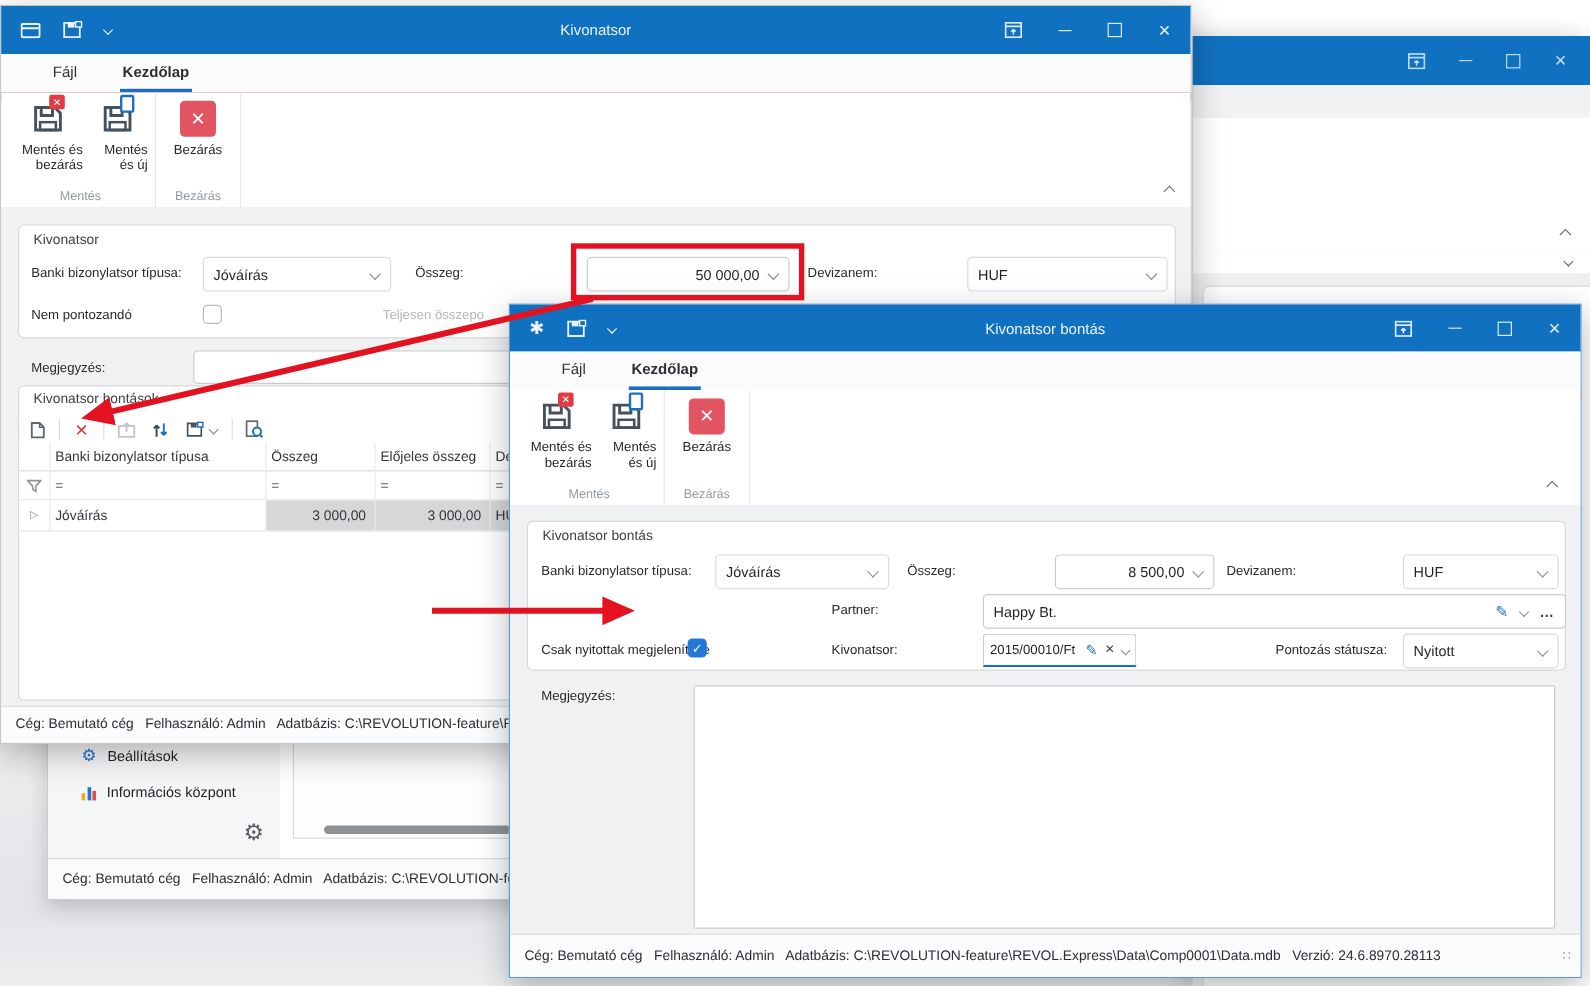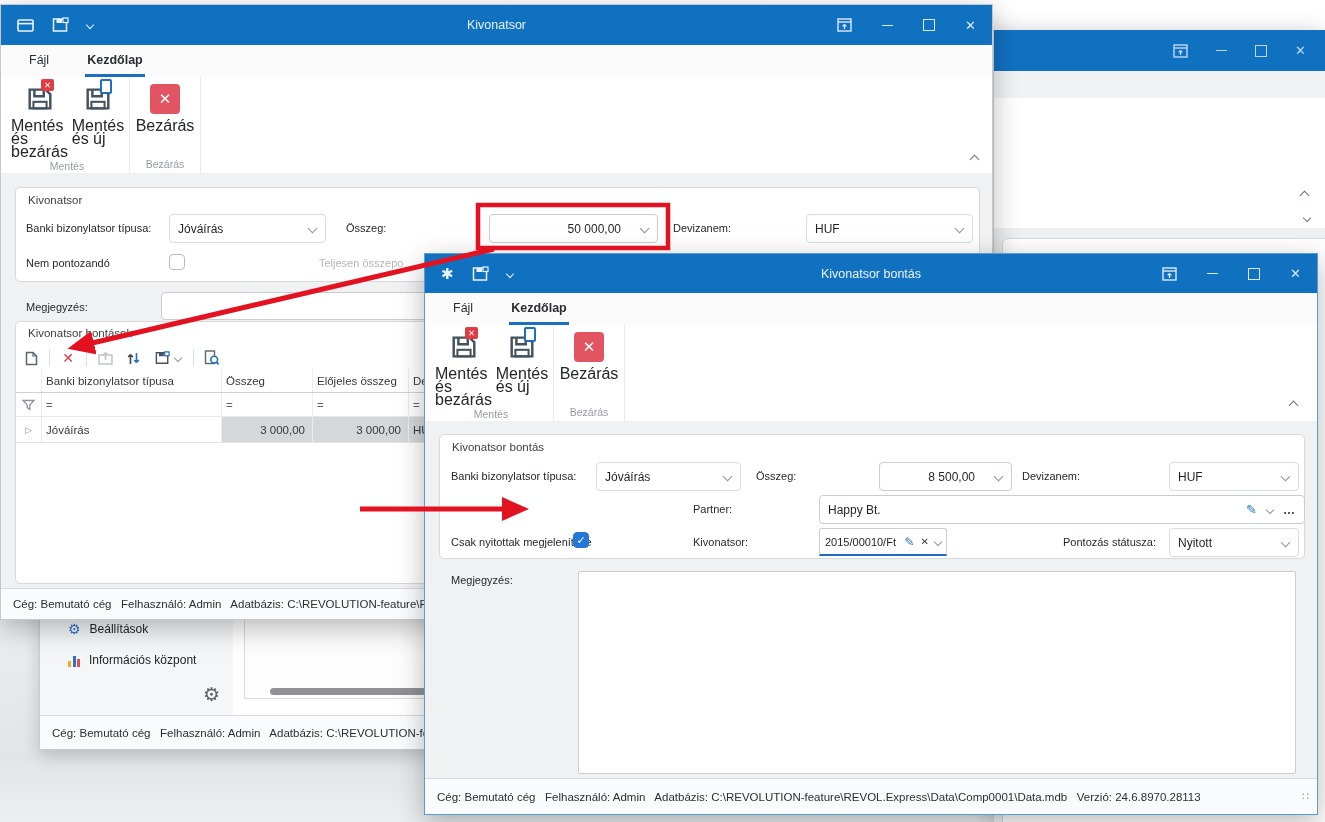--- a/index.html
+++ b/index.html
@@ -11,42 +11,42 @@
   }
   .abs{position:absolute;}
   .win{position:absolute;background:#fff;border:1px solid #c4c7cb;box-shadow:0 8px 26px rgba(0,0,0,.28);box-sizing:border-box;}
   .titlebar{position:absolute;left:0;right:0;top:0;background:#1171c1;display:flex;align-items:center;}
   .tb-left{display:flex;align-items:center;gap:18px;padding-left:16px;z-index:2;}
   .tb-title{position:absolute;left:0;right:0;text-align:center;color:#eaf3fb;font-size:12.5px;}
   .tb-ctrls{margin-left:auto;display:flex;align-items:center;gap:30px;padding-right:16px;z-index:2;color:#dceafa;}
   .tb-ctrls .glyph{font-size:13px;line-height:13px;}
   .minbar{width:11px;height:0;border-top:1.6px solid #dceafa;display:inline-block;}
   .maxbox{width:10px;height:10px;border:1.5px solid #dceafa;display:inline-block;}
-  .tabrow{position:absolute;left:0;right:0;background:#fbfbfc;border-bottom:7px solid #b91c1c;display:flex;align-items:stretch;padding-left:26px;gap:34px;}
+  .tabrow{position:absolute;left:0;right:0;background:#fbfbfc;border-bottom:7px solid #b91c1c;display:flex;align-items:stretch;padding-left:41px;gap:34px;}
   .tab{display:flex;align-items:center;font-size:12.5px;color:#2b2e33;border-bottom:3px solid transparent;padding:0 2px;}
   .tab.active{font-weight:bold;border-bottom:3px solid #1b6ec2;}
   .ribbon{position:absolute;left:0;right:0;background:#fff;border-bottom:1px solid #e1e2e4;display:flex;align-items:stretch;padding-left:4px;}
   .rgroup{display:flex;flex-direction:column;align-items:center;border-right:1px solid #e7e8ea;padding:5px 6px 2px 6px;}
   .rbtns{display:flex;gap:4px;}
   .rbtn{width:58px;display:flex;flex-direction:column;align-items:center;gap:3px;}
   .rbtn .ric{height:34px;display:flex;align-items:center;justify-content:center;position:relative;}
-  .rbtn .rlabel{font-size:16px;line-height:13px;text-align:left;color:#24262a;}
+  .rbtn .rlabel{font-size:11px;line-height:13px;text-align:right;color:#24262a;}
   .rglabel{margin-top:auto;font-size:10.5px;color:#969ba2;padding:2px 0 1px 0;}
   .badge{position:absolute;top:-3px;right:1px;width:13px;height:12px;border-radius:2px;display:flex;align-items:center;justify-content:center;}
   .badge.red{background:#e23b44;color:#fff;font-size:8.5px;font-weight:bold;}
   .badge.doc{background:#fff;border:2px solid #1f6fc0;width:8px;height:11px;}
   .closebig{width:30px;height:30px;border-radius:4px;background:#e35462;color:#fff;display:flex;align-items:center;justify-content:center;font-size:15px;font-weight:bold;}
   .formarea{position:absolute;left:0;right:0;background:#f0f1f3;}
   .groupbox{position:absolute;background:#fff;border:1px solid #d7d8db;border-radius:5px;box-sizing:border-box;}
   .gblabel{position:absolute;font-size:11.5px;color:#3d4046;}
   .lbl{position:absolute;font-size:11px;color:#26282c;white-space:nowrap;}
   .lbl.dis{color:#b4b6ba;}
   .combo{position:absolute;background:#fff;border:1px solid #c9ccd1;border-radius:4px;box-sizing:border-box;display:flex;align-items:center;padding:0 24px 0 8px;}
   .combo .ctext{font-size:12px;color:#1f2124;white-space:nowrap;}
-  .combo.right{justify-content:flex-end;padding-right:36px;}
+  .combo.right{justify-content:flex-end;padding-right:24px;}
   .combo.disabled{border-color:#d9dbde;}
   .cv{display:inline-block;width:6px;height:6px;border-left:1.6px solid #8f959d;border-bottom:1.6px solid #8f959d;transform:rotate(-45deg);}
   .cv.sm{width:5px;height:5px;}
   .cv.up{transform:rotate(135deg);}
   .cv.white{border-color:#e6f0fa;}
   .combo .cv{position:absolute;right:9px;top:10px;}
   .checkbox{position:absolute;width:16px;height:16px;border:1px solid #b7babf;border-radius:4px;background:#fff;box-sizing:border-box;display:flex;align-items:center;justify-content:center;}
   .checkbox.checked{background:#2277d8;border-color:#2277d8;color:#fff;font-size:11px;}
   .statusbar{position:absolute;left:0;right:0;bottom:0;background:#fafbfc;border-top:1px solid #d9dadd;display:flex;align-items:center;overflow:hidden;}
   .sbtext{font-size:11.5px;color:#2c2e33;white-space:pre;padding-left:12px;}

